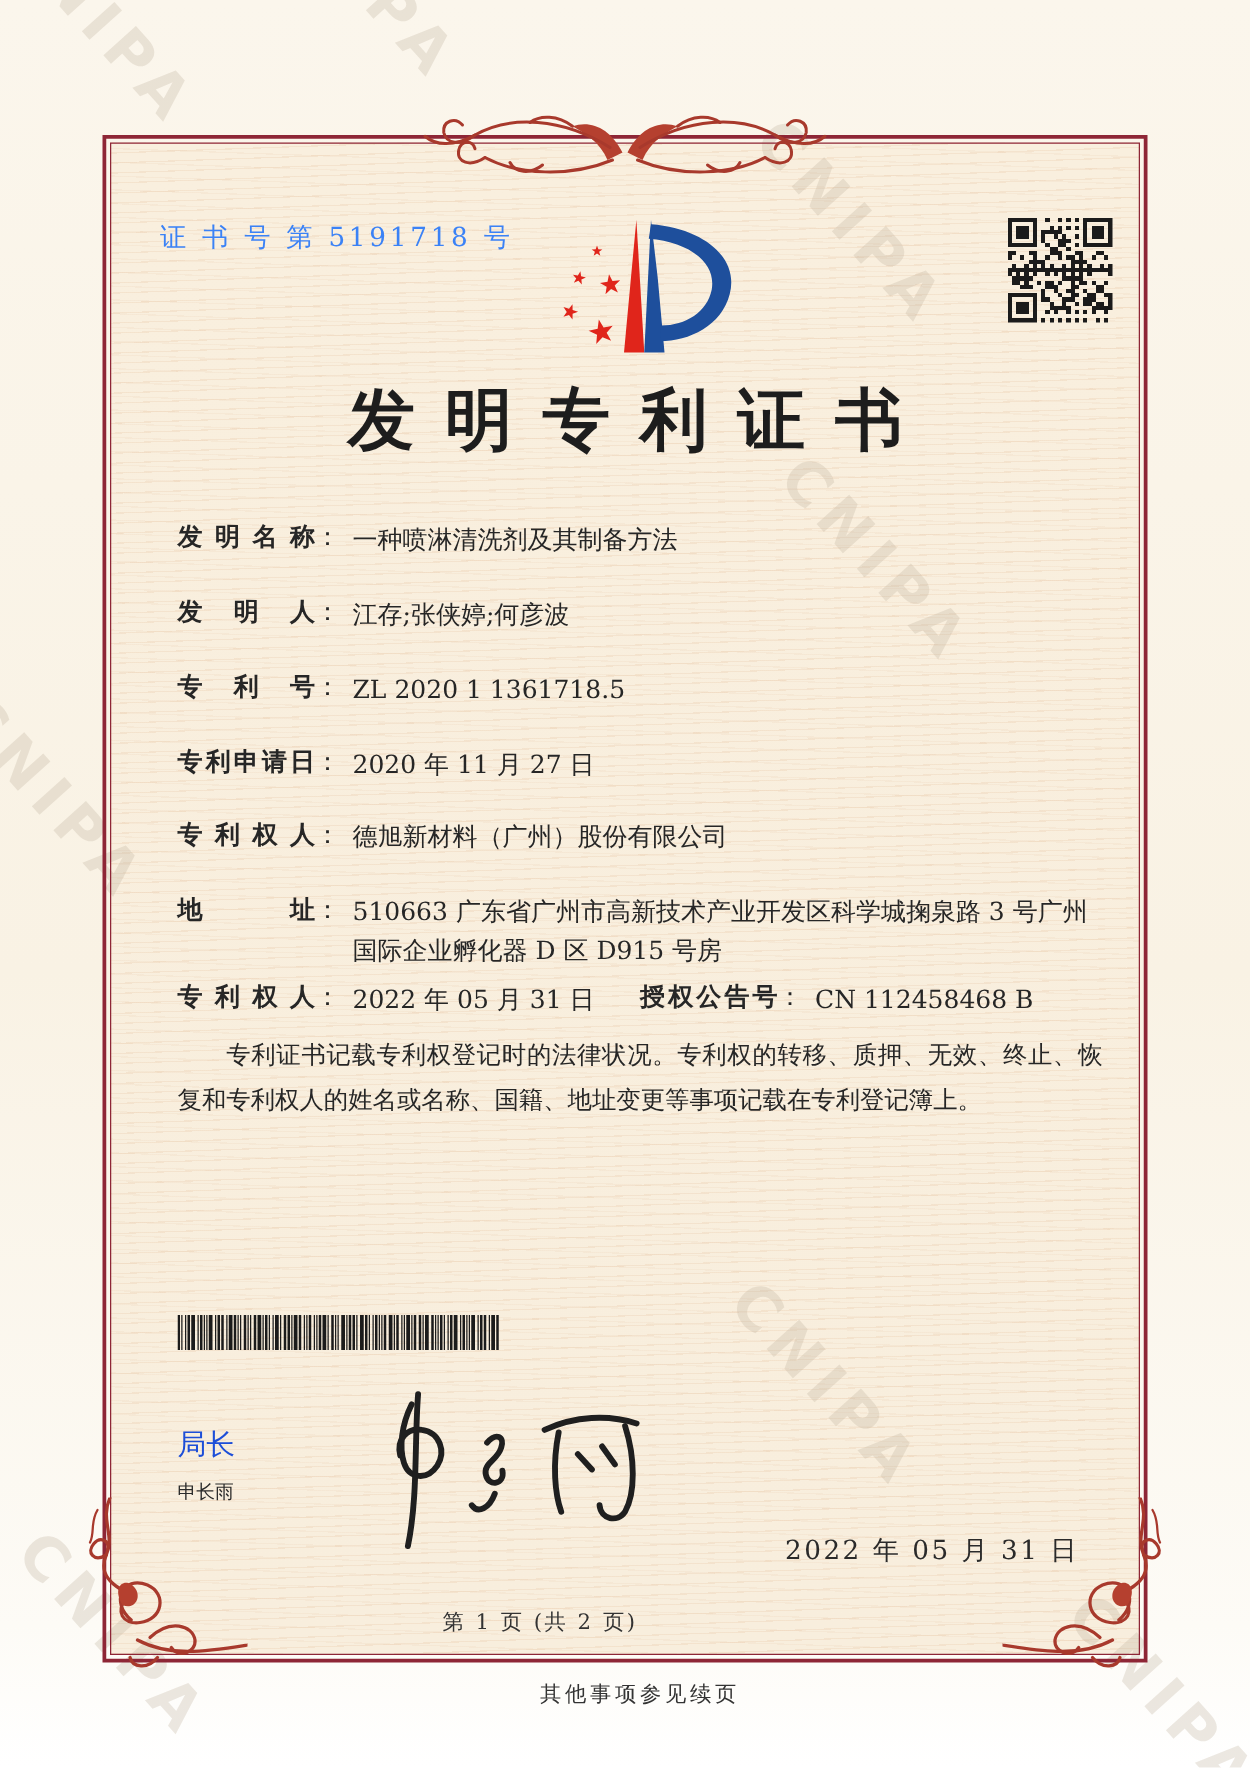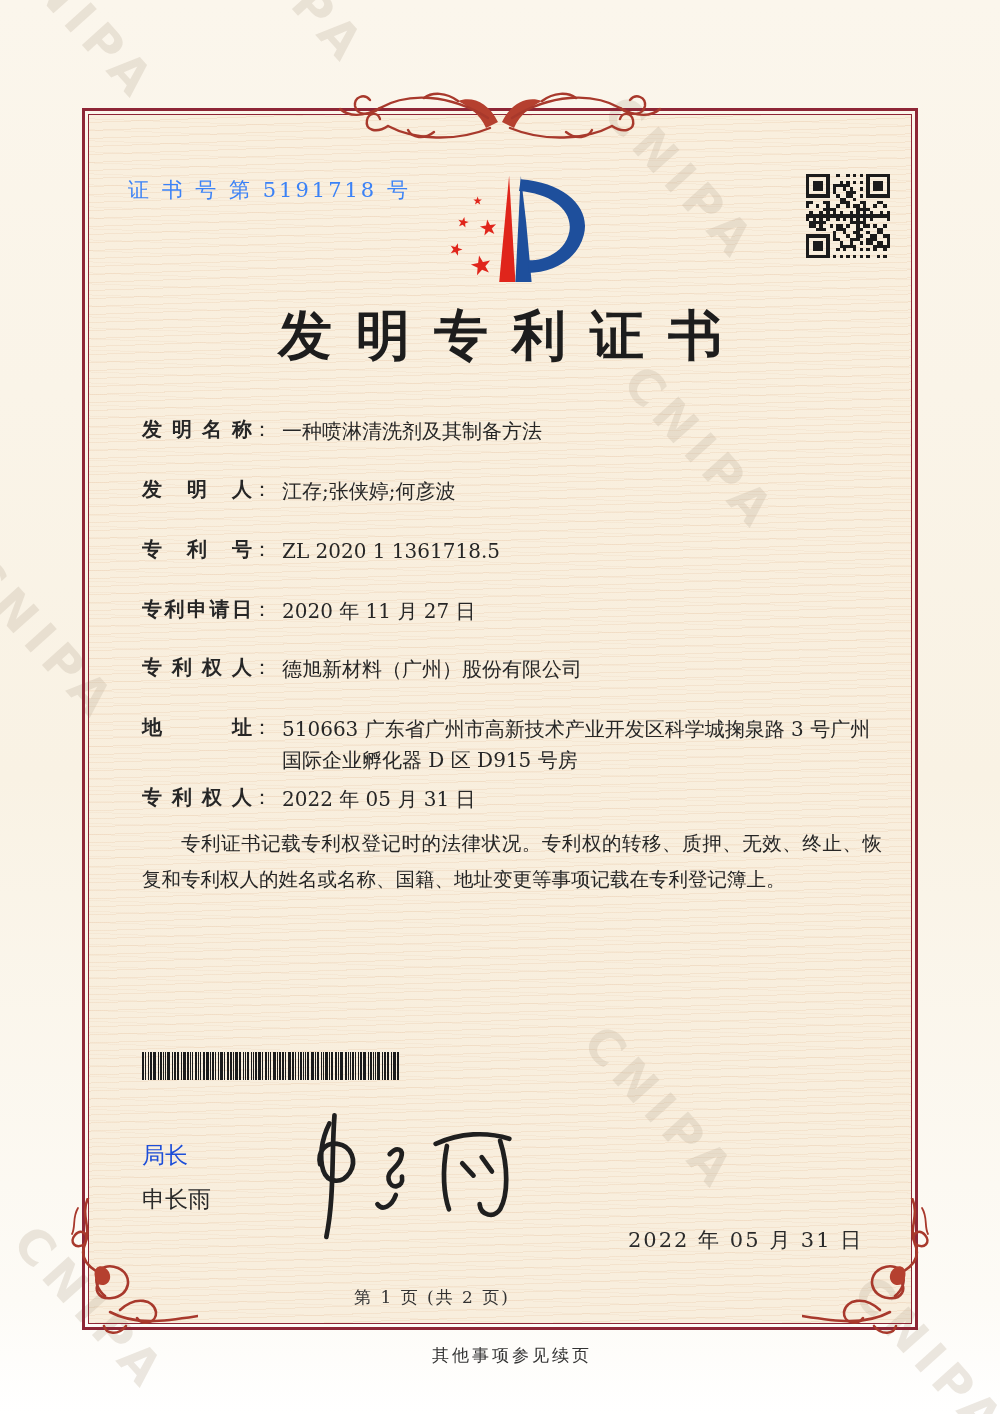--- a/index.html
+++ b/index.html
@@ -53,21 +53,21 @@
   .body-text{
     left:142px;top:826px;width:740px;font-size:19.5px;line-height:36px;
     text-align:justify;color:#262626;
   }
   .body-text p{margin:0;text-indent:2em;}
   .body-text p + p{margin-top:4px;}
 
   .barcode{left:142px;top:1052px;width:262px;height:30px;}
 
   .sig-title{left:142px;top:1140px;font-size:23px;font-family:"DejaVu Sans","Liberation Sans",sans-serif;color:#1d4ed8;}
-  .sig-name{left:142px;top:1184px;font-size:23px;font-family:"DejaVu Sans","Liberation Sans",sans-serif;color:#2a2a2a;}
+  .sig-name{left:142px;top:1184px;font-size:15px;font-family:"DejaVu Sans","Liberation Sans",sans-serif;color:#2a2a2a;}
   .sig-script{left:266px;top:1102px;width:276px;height:140px;}
   .sig-date{left:628px;top:1226px;font-size:21px;letter-spacing:2px;color:#2a2a2a;}
 
   .page-indicator{left:0;top:1286px;width:864px;text-align:center;font-size:17px;letter-spacing:2px;color:#333;}
   .continuation{left:12px;top:1344px;width:1000px;text-align:center;font-size:17px;letter-spacing:3px;color:#333;}
 </style>
 </head>
 <body>
 
 <span class="wm" style="left:-20px;top:-10px">CNIPA</span>
@@ -328,20 +328,23 @@
   <span class="flabel">专利申请日</span><span class="fcolon">：</span><span class="fvalue">2020 年 11 月 27 日</span>
 </div>
 <div class="frow" style="top:654px">
   <span class="flabel">专利权人</span><span class="fcolon">：</span><span class="fvalue">德旭新材料（广州）股份有限公司</span>
 </div>
 <div class="frow" style="top:714px">
   <span class="flabel">地址</span><span class="fcolon">：</span><span class="fvalue">510663 广东省广州市高新技术产业开发区科学城掬泉路 3 号广州国际企业孵化器 D 区 D915 号房</span>
 </div>
 <div class="frow" style="top:784px">
   <span class="flabel">专利权人</span><span class="fcolon">：</span><span class="fvalue">2022 年 05 月 31 日</span>
+  <span class="pair2">
+    <span class="flabel">授权公告号</span><span class="fcolon">：</span><span class="fvalue">CN 112458468 B</span>
+  </span>
 </div>
 
 <div class="content body-text">
   <p>专利证书记载专利权登记时的法律状况。专利权的转移、质押、无效、终止、恢复和专利权人的姓名或名称、国籍、地址变更等事项记载在专利登记簿上。</p>
 </div>
 
 <div class="content barcode">
   <svg id="barcode" width="262" height="30">
       <rect x="0" y="0" width="2" height="28" fill="#1b1b1b"></rect>
       <rect x="3" y="0" width="1" height="28" fill="#1b1b1b"></rect>

